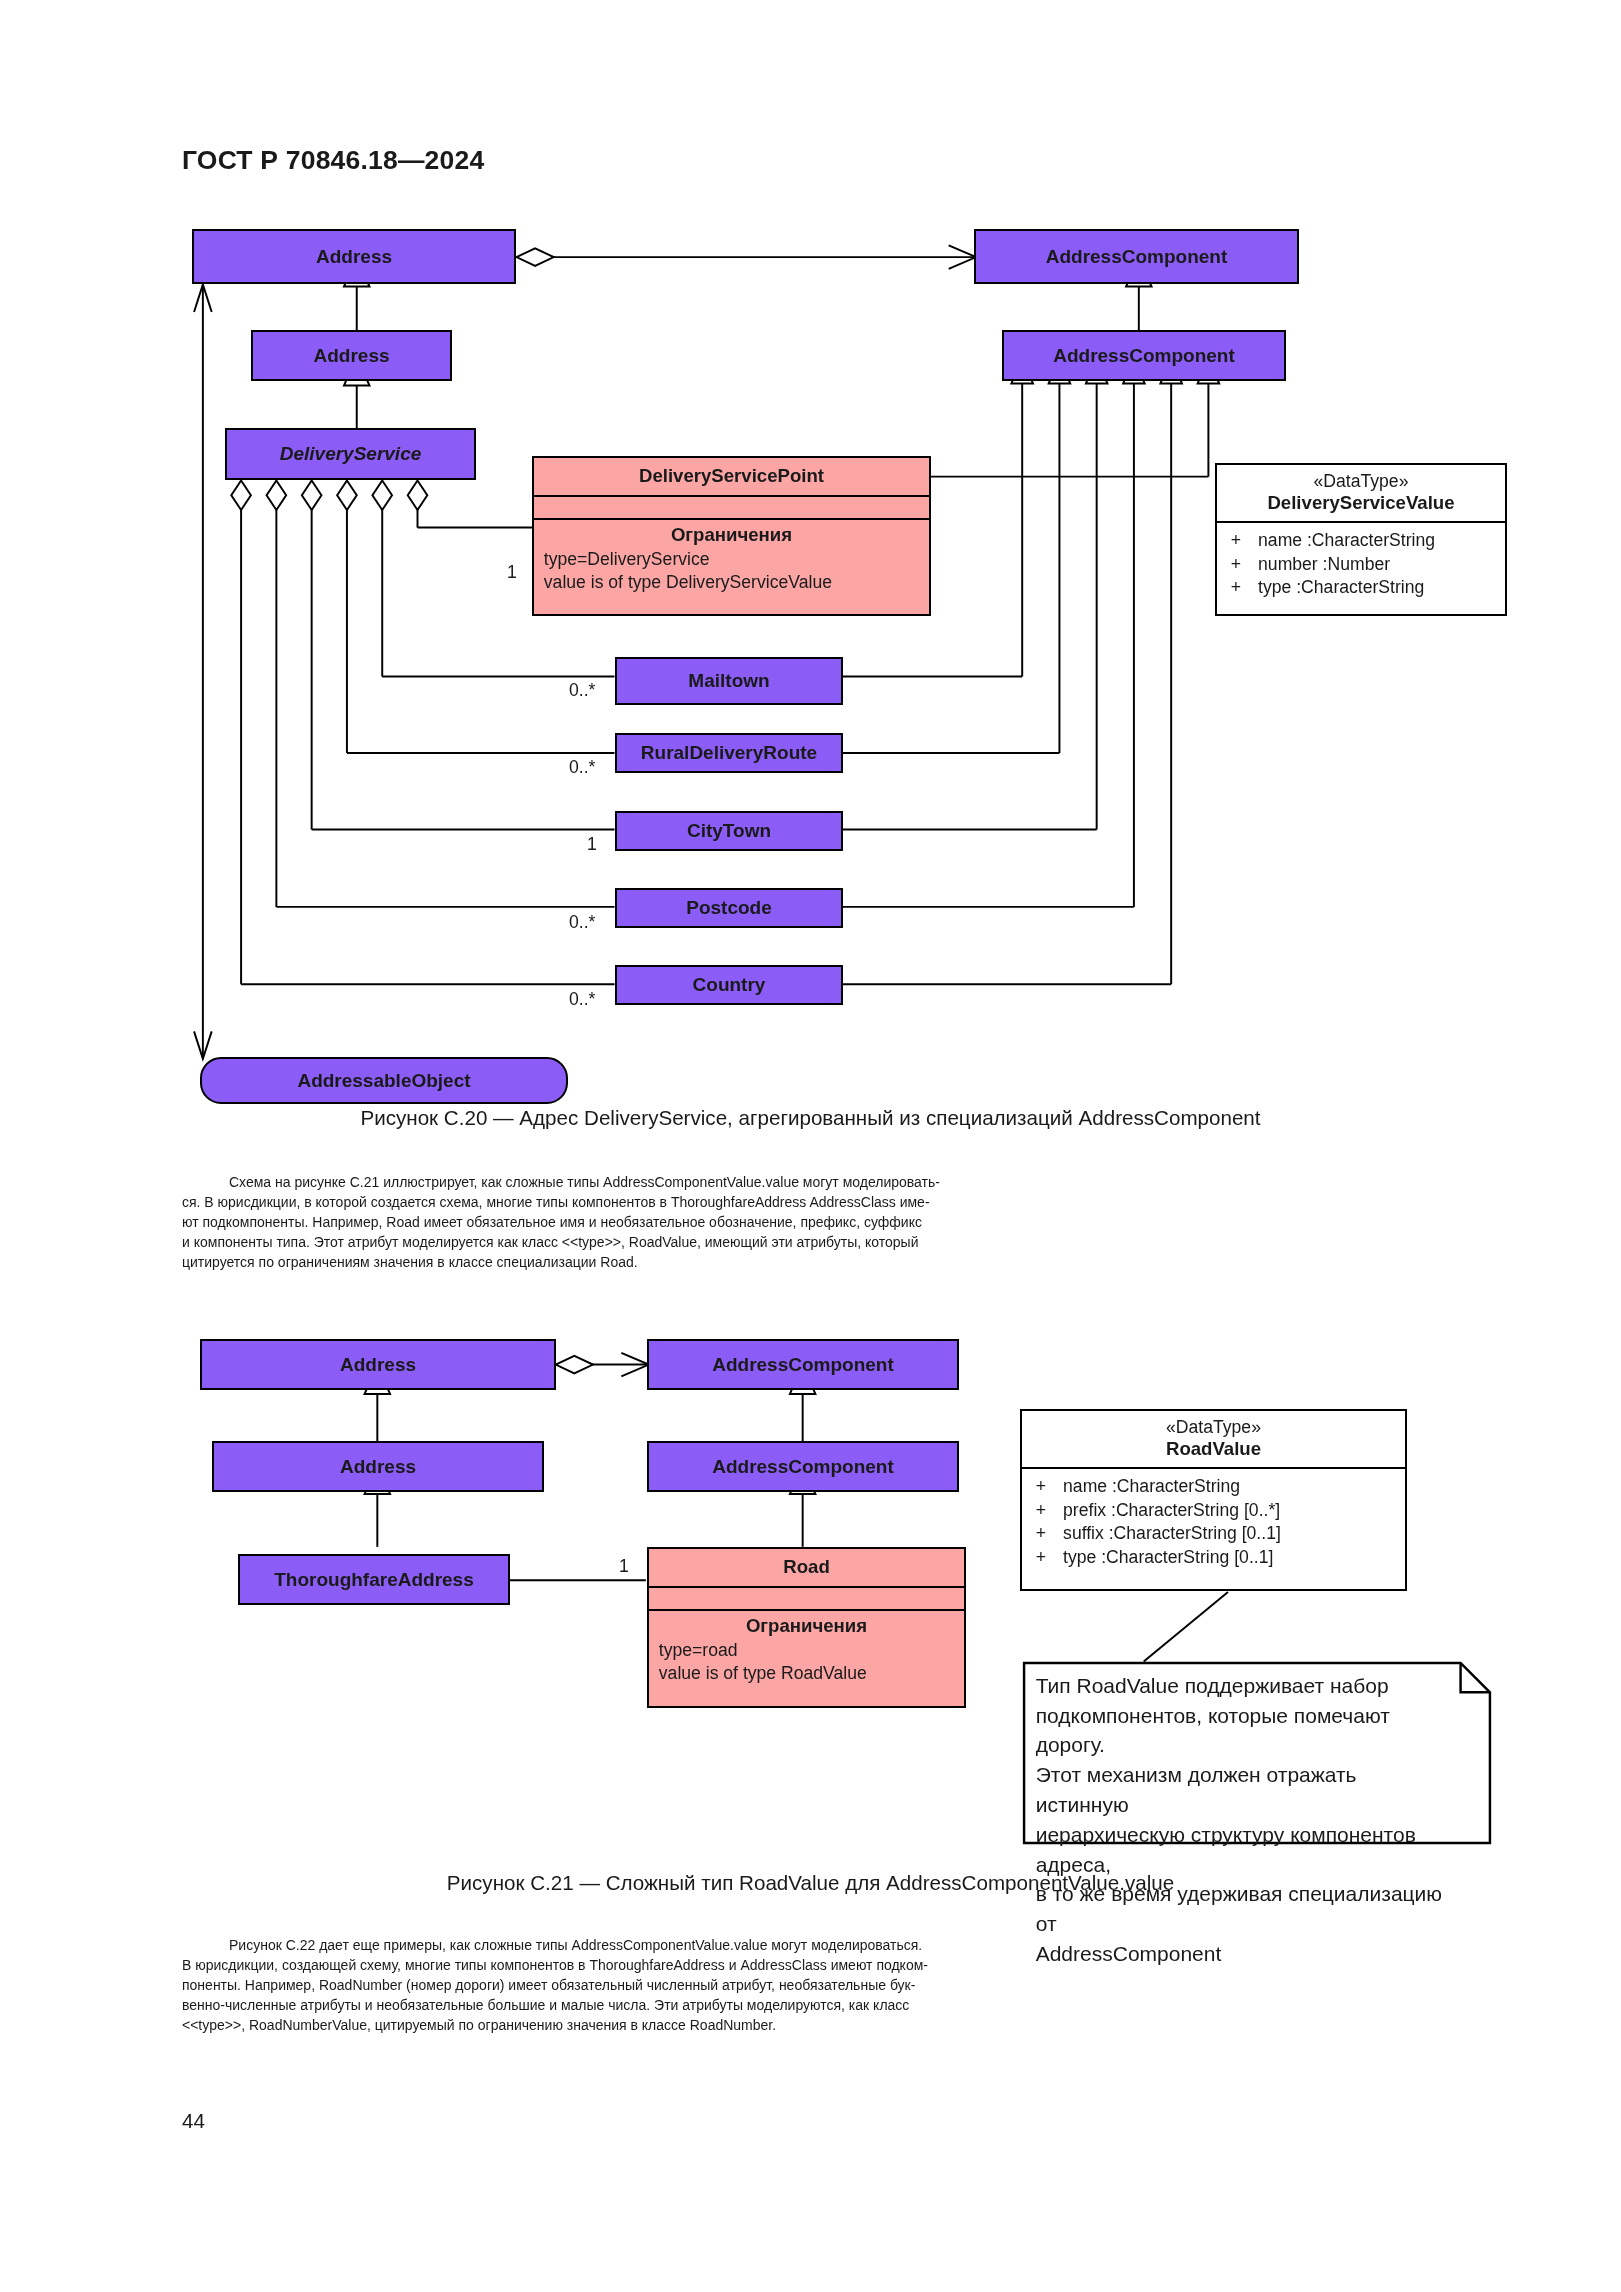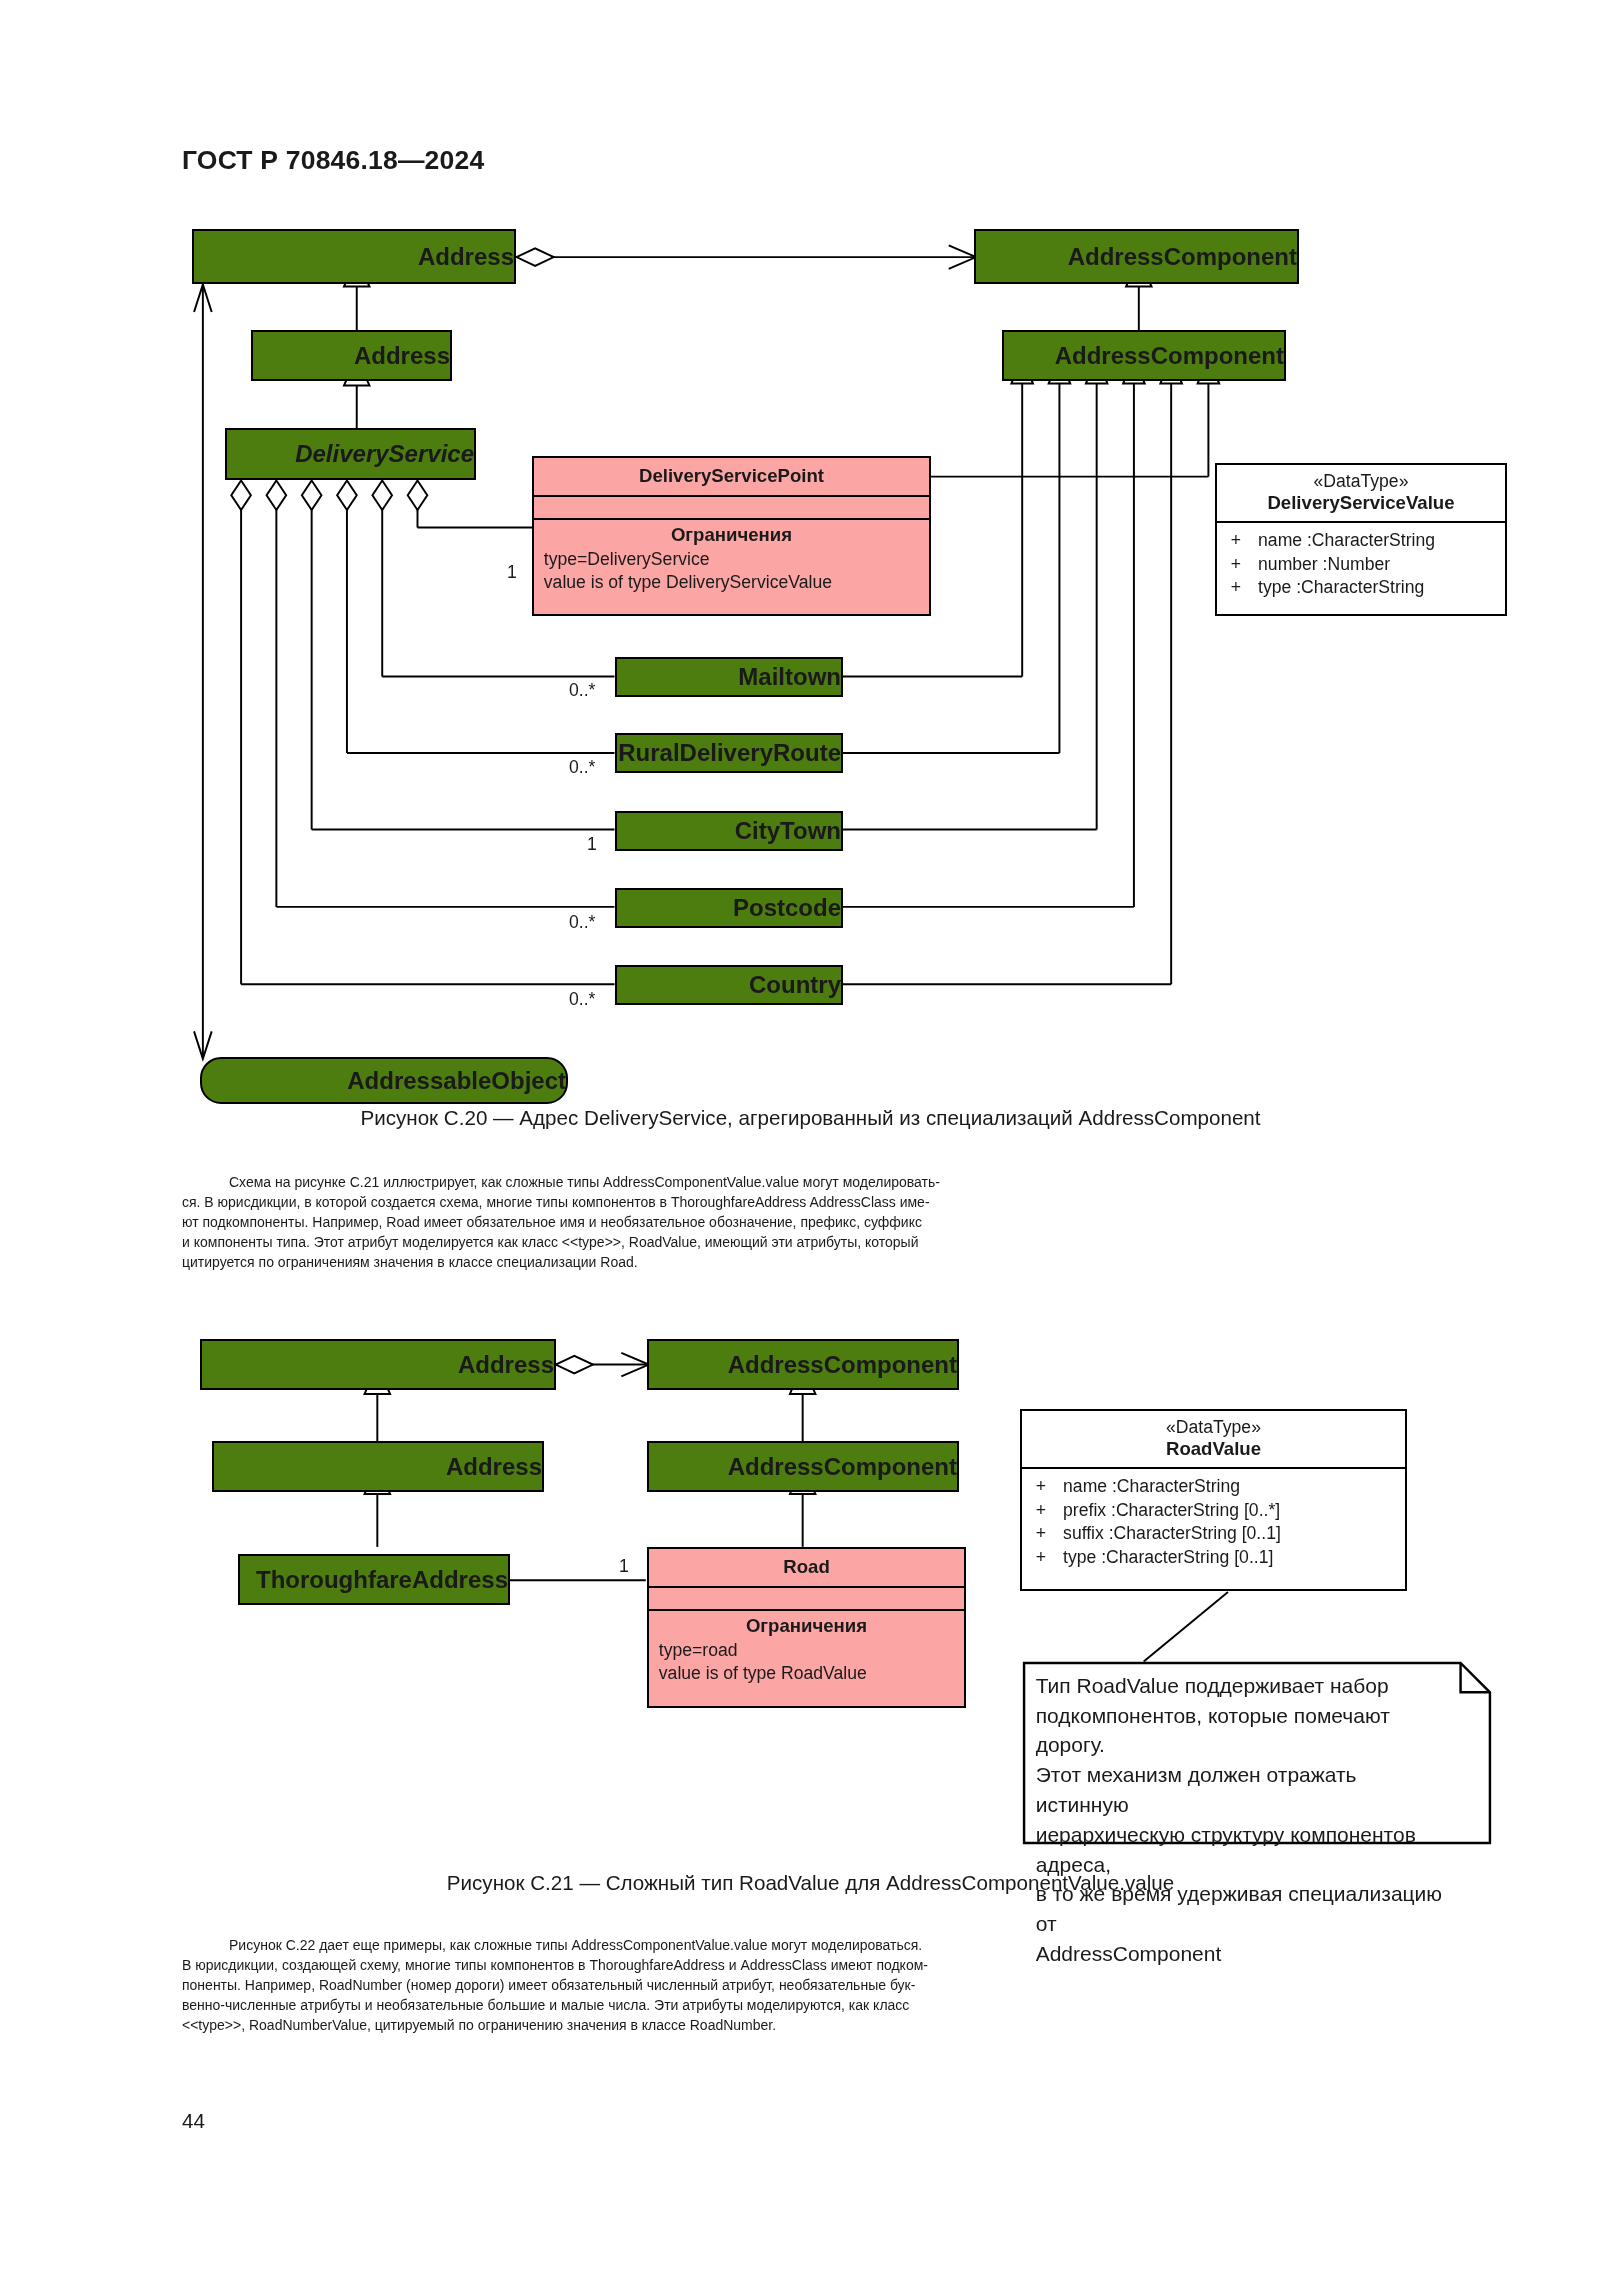--- a/index.html
+++ b/index.html
@@ -27,26 +27,26 @@
     top: 145px;
     font-size: 26.5px;
     font-weight: bold;
     letter-spacing: 0.2px;
     white-space: nowrap;
   }
   
   .uml-box {
     position: absolute;
     border: 2.5px solid #000;
-    background: #4d7c0f;
+    background: #8b5cf6;
     box-sizing: border-box;
     display: flex;
     align-items: center;
-    justify-content: flex-end;
-    font-size: 24px;
+    justify-content: center;
+    font-size: 19px;
     font-weight: bold;
     z-index: 5;
   }
   .uml-box.thin { border-width: 2px; }
   .compart {
     position: absolute;
     border: 2.5px solid #000;
     background: #fca5a5;
     box-sizing: border-box;
     z-index: 5;
@@ -281,21 +281,21 @@
       </div>
       <div class="attr">
         <span class="plus">+</span><span>number  :Number</span>
       </div>
       <div class="attr">
         <span class="plus">+</span><span>type  :CharacterString</span>
       </div>
     </div>
   </div>
 
-  <div class="uml-box thin" style="left:615px; top:657px; width:228px; height:40px;">
+  <div class="uml-box thin" style="left:615px; top:657px; width:228px; height:48px;">
     <span>Mailtown</span>
   </div>
   <div class="uml-box thin" style="left:615px; top:733px; width:228px; height:40px;">
     <span>RuralDeliveryRoute</span>
   </div>
   <div class="uml-box thin" style="left:615px; top:811px; width:228px; height:40px;">
     <span>CityTown</span>
   </div>
   <div class="uml-box thin" style="left:615px; top:888px; width:228px; height:40px;">
     <span>Postcode</span>

